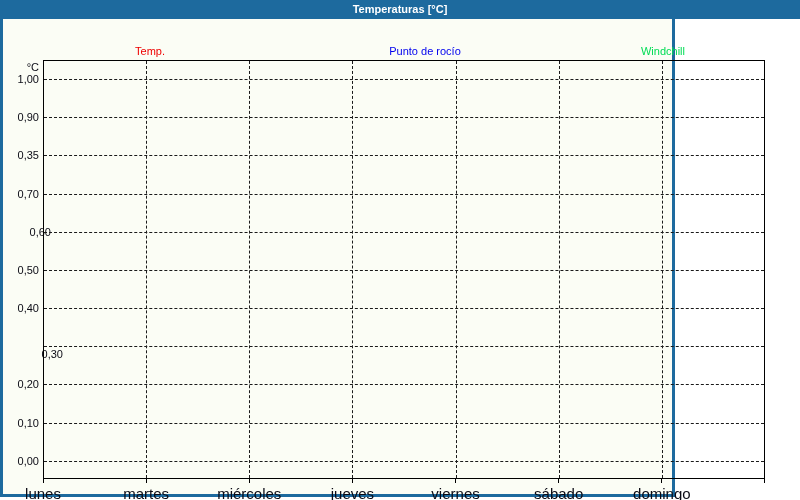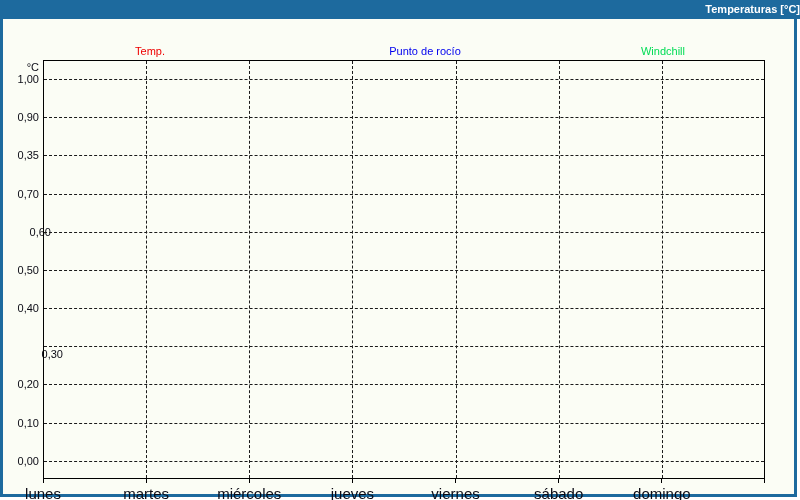--- a/index.html
+++ b/index.html
@@ -5,24 +5,24 @@
   html,body{margin:0;padding:0;}
   body{
     width:800px;height:500px;position:relative;overflow:hidden;
     background:#ffffff;
     font-family:"Liberation Sans", sans-serif;
     -webkit-font-smoothing:antialiased;
   }
   .titlebar{
     position:absolute;left:0;top:0;width:800px;height:19px;
     color:#ffffff;font-size:11px;font-weight:bold;
-    text-align:right;line-height:19px;
+    text-align:center;line-height:19px;
   }
   .frame{
-    position:absolute;left:0;top:19px;width:797px;height:478px;
+    position:absolute;left:0;top:19px;width:675px;height:478px;
     box-sizing:border-box;
     border-left:3px solid;border-right:3px solid;border-bottom:3px solid;
   }
   .legend-item{
     position:absolute;top:26px;transform:translateX(-50%);
     font-size:11px;white-space:nowrap;
   }
   .plot{
     position:absolute;left:40px;top:41px;width:722px;height:419px;
     box-sizing:border-box;border:1px solid #000;

